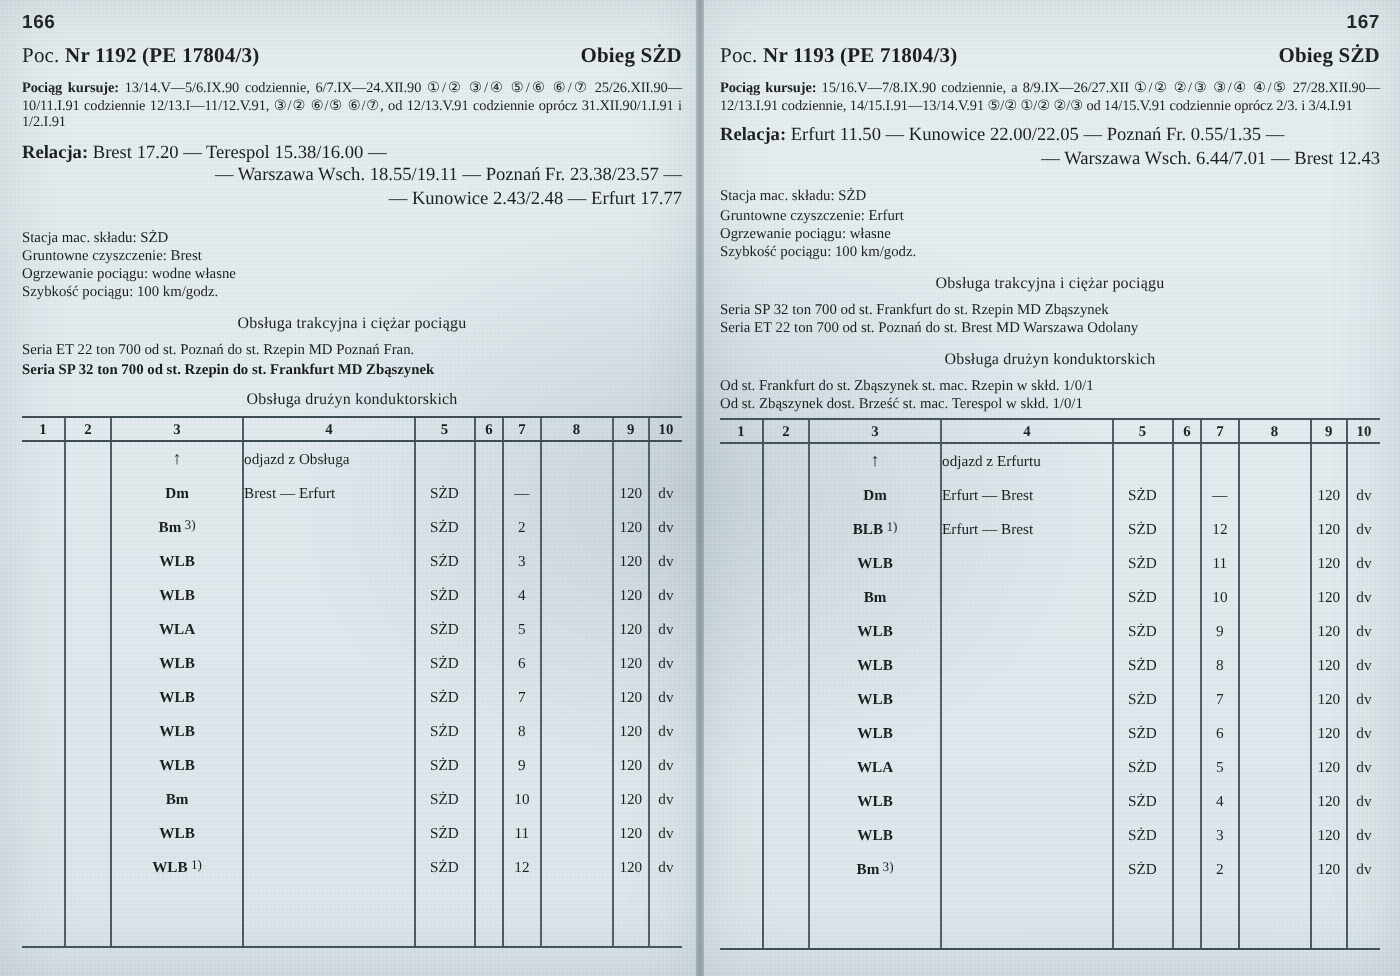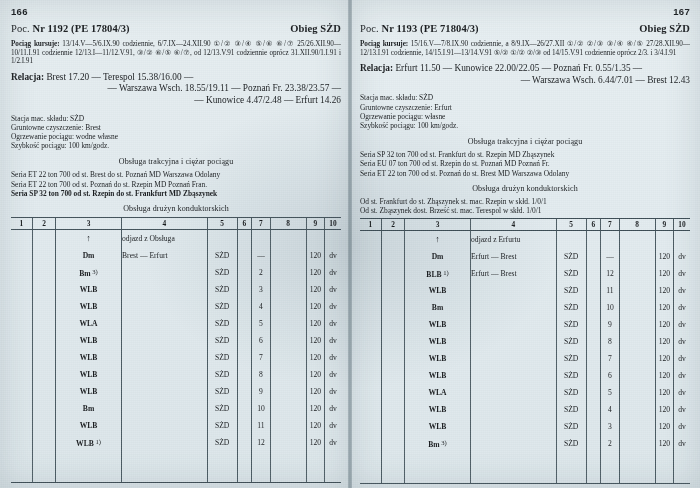--- a/index.html
+++ b/index.html
@@ -124,33 +124,32 @@
       <span class="b">Pociąg kursuje:</span>
       <span>13/14.V—5/6.IX.90 codziennie, 6/7.IX—24.XII.90 ①/② ③/④ ⑤/⑥ ⑥/⑦ 25/26.XII.90—10/11.I.91 codziennie 12/13.I—11/12.V.91, ③/② ⑥/⑤ ⑥/⑦, od 12/13.V.91 codziennie oprócz 31.XII.90/1.I.91 i 1/2.I.91</span>
     </div>
 
     <div class="relacja">
       <span class="l1">
         <span class="b">Relacja:</span>
         <span>Brest 17.20 — Terespol 15.38/16.00 —</span>
       </span>
       <span class="l2">— Warszawa Wsch. 18.55/19.11 — Poznań Fr. 23.38/23.57 —</span>
-      <span class="l3">— Kunowice 4.47/2.48 — Erfurt 14.26</span>
+      <span class="l3">— Kunowice 2.43/2.48 — Erfurt 17.77</span>
     </div>
 
     <div class="metablock">
       <div>Stacja mac. składu: SŻD</div>
       <div>Gruntowne czyszczenie: Brest</div>
       <div>Ogrzewanie pociągu: wodne własne</div>
       <div>Szybkość pociągu: 100 km/godz.</div>
     </div>
 
     <div class="center-head">Obsługa trakcyjna i ciężar pociągu</div>
     <div class="serie">
-      <div>Seria ET 22 ton 700 od st. Brest do st. Poznań MD Warszawa Odolany</div>
       <div>Seria ET 22 ton 700 od st. Poznań do st. Rzepin MD Poznań Fran.</div>
       <div class="bold">Seria SP 32 ton 700 od st. Rzepin do st. Frankfurt MD Zbąszynek</div>
     </div>
 
     <div class="center-head">Obsługa drużyn konduktorskich</div>
 
     <div class="tbl-wrap">
       <table class="compo">
         <colgroup>
           <col style="width:6.5%">
@@ -394,21 +393,20 @@
     <div class="metablock">
       <div>Stacja mac. składu: SŻD</div>
       <div>Gruntowne czyszczenie: Erfurt</div>
       <div>Ogrzewanie pociągu: własne</div>
       <div>Szybkość pociągu: 100 km/godz.</div>
     </div>
 
     <div class="center-head">Obsługa trakcyjna i ciężar pociągu</div>
     <div class="serie">
       <div>Seria SP 32 ton 700 od st. Frankfurt do st. Rzepin MD Zbąszynek</div>
-      <div>Seria EU 07 ton 700 od st. Rzepin do st. Poznań MD Poznań Fr.</div>
       <div>Seria ET 22 ton 700 od st. Poznań do st. Brest MD Warszawa Odolany</div>
     </div>
 
     <div class="center-head">Obsługa drużyn konduktorskich</div>
     <div class="odst">
       <div>Od st. Frankfurt do st. Zbąszynek st. mac. Rzepin w skłd. 1/0/1</div>
       <div>Od st. Zbąszynek dost. Brześć st. mac. Terespol w skłd. 1/0/1</div>
     </div>
 
     <div class="tbl-wrap">

